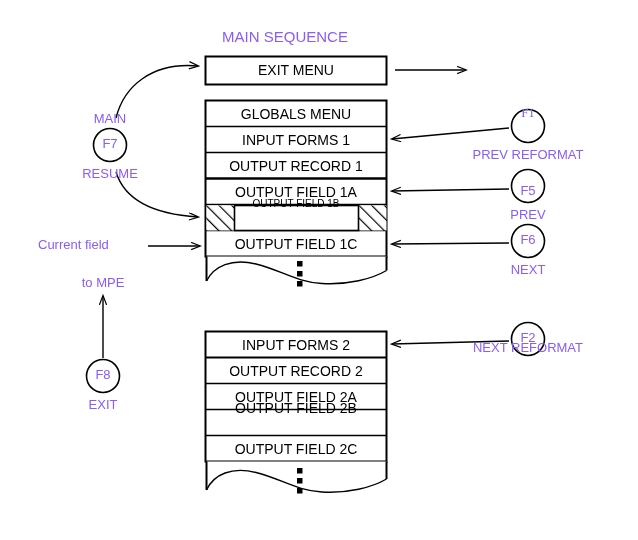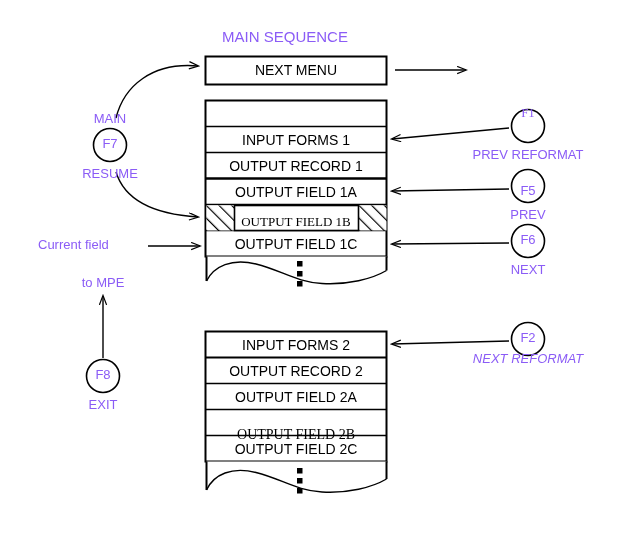--- a/index.html
+++ b/index.html
@@ -109,45 +109,46 @@
 
 <div class="layer">
 
   <div class="lbl title ctr" style="left:285px;top:28px;">MAIN SEQUENCE</div>
 
 
   <div class="lbl note" style="left:38px;top:238px;">Current field</div>
 
   <div class="lbl note ctr" style="left:103px;top:276px;">to MPE</div>
 
-  <div class="boxtext ctr" style="left:296px;top:62px;width:181px;">NEXT MENU</div>
+  <div class="boxtext ctr" style="left:296px;top:62px;width:181px;">EXIT MENU</div>
 
+  <div class="boxtext ctr" style="left:296px;top:106px;width:181px;">GLOBALS MENU</div>
   <div class="boxtext ctr" style="left:296px;top:132px;width:181px;">INPUT FORMS 1</div>
   <div class="boxtext ctr" style="left:296px;top:158px;width:181px;">OUTPUT RECORD 1</div>
   <div class="boxtext ctr" style="left:296px;top:184px;width:181px;">OUTPUT FIELD 1A</div>
-  <div class="boxtext ctr" style="left:296px;top:214px;width:124px;font-size:13px;font-family:Liberation Serif, serif;">OUTPUT FIELD 1B</div>
+  <div class="boxtext ctr" style="left:296px;top:198px;width:124px;font-size:10px;">OUTPUT FIELD 1B</div>
   <div class="boxtext ctr" style="left:296px;top:236px;width:181px;">OUTPUT FIELD 1C</div>
 
   <div class="boxtext ctr" style="left:296px;top:337px;width:181px;">INPUT FORMS 2</div>
   <div class="boxtext ctr" style="left:296px;top:363px;width:181px;">OUTPUT RECORD 2</div>
   <div class="boxtext ctr" style="left:296px;top:389px;width:181px;">OUTPUT FIELD 2A</div>
-  <div class="boxtext ctr" style="left:296px;top:427px;width:181px;font-family:Liberation Serif, serif;">OUTPUT FIELD 2B</div>
+  <div class="boxtext ctr" style="left:296px;top:400px;width:181px;">OUTPUT FIELD 2B</div>
   <div class="boxtext ctr" style="left:296px;top:441px;width:181px;">OUTPUT FIELD 2C</div>
 
   <div class="lbl keylabel ctr" style="left:110px;top:112px;">MAIN</div>
   <div class="lbl keylabel ctr" style="left:110px;top:137px;">F7</div>
   <div class="lbl keylabel ctr" style="left:110px;top:167px;">RESUME</div>
 
   <div class="lbl keylabel ctr" style="left:103px;top:368px;">F8</div>
   <div class="lbl keylabel ctr" style="left:103px;top:398px;">EXIT</div>
 
   <div class="lbl keylabel ctr" style="left:528px;top:106px;font-family:Liberation Serif, serif;">F1</div>
   <div class="lbl keylabel ctr" style="left:528px;top:148px;">PREV REFORMAT</div>
 
   <div class="lbl keylabel ctr" style="left:528px;top:184px;">F5</div>
   <div class="lbl keylabel ctr" style="left:528px;top:208px;">PREV</div>
 
   <div class="lbl keylabel ctr" style="left:528px;top:233px;">F6</div>
   <div class="lbl keylabel ctr" style="left:528px;top:263px;">NEXT</div>
 
   <div class="lbl keylabel ctr" style="left:528px;top:331px;">F2</div>
-  <div class="lbl keylabel ctr" style="left:528px;top:352px;font-style:italic;">NEXT REFORMAT</div>
+  <div class="lbl keylabel ctr" style="left:528px;top:341px;">NEXT REFORMAT</div>
 </div>
 
 </body></html>

